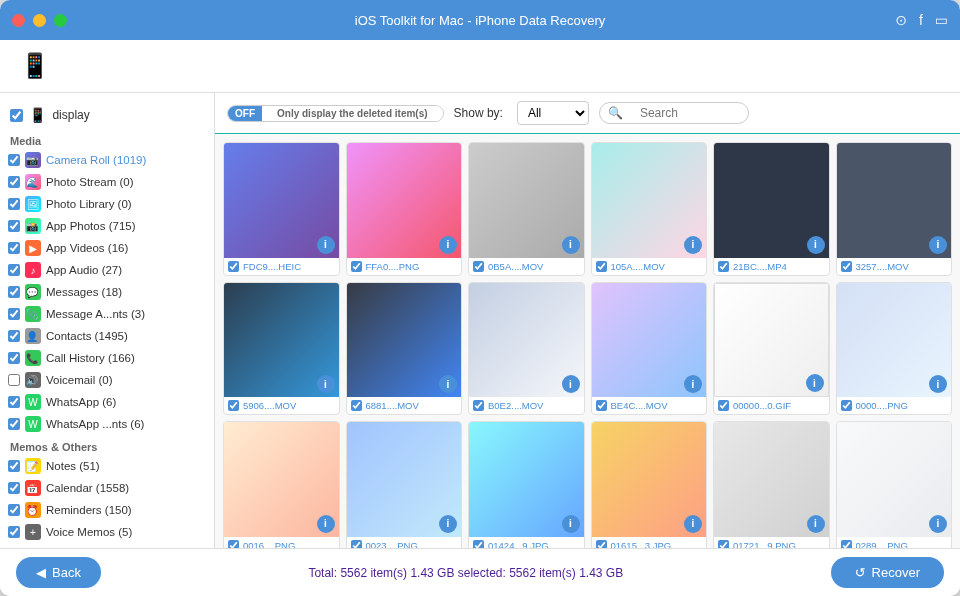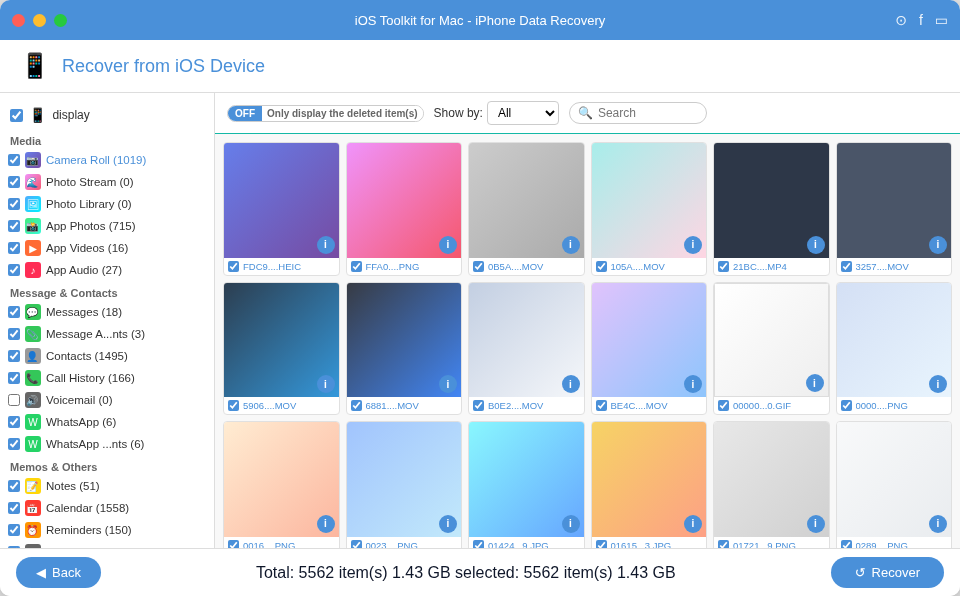--- a/index.html
+++ b/index.html
@@ -60,25 +60,25 @@
     .icon-reminders { background: #ff9500; color: white; }
     .icon-voice { background: #666; color: white; }
     
     
     .content { flex: 1; display: flex; flex-direction: column; overflow: hidden; background: #f8f8f8; }
     
     
     .toolbar { background: white; padding: 8px 12px; display: flex; align-items: center; gap: 10px; border-bottom: 1px solid #14b8a6; flex-shrink: 0; }
     .toggle-btn { display: flex; align-items: center; border: 1.5px solid #ccc; border-radius: 12px; overflow: hidden; font-size: 10px; font-weight: 600; cursor: pointer; }
     .toggle-off { background: #4a90d9; color: white; padding: 2px 7px; }
-    .toggle-label { padding: 2px 5px; color: #666; background: white; }
-    .show-by { display: flex; align-items: center; gap: 4px; font-size: 12px; color: #333; }
+    .toggle-label { padding: 2px 15px; color: #666; background: white; }
+    .show-by { display: flex; align-items: center; gap: 14px; font-size: 12px; color: #333; }
     .show-select { border: 1px solid #ccc; border-radius: 4px; padding: 3px 6px; font-size: 12px; background: white; cursor: pointer; }
     .search-box { display: flex; align-items: center; border: 1px solid #ccc; border-radius: 12px; padding: 3px 8px; gap: 5px; background: white; }
-    .search-box input { border: none; outline: none; font-size: 12px; width: 100px; background: transparent; color: #0369a1; }
+    .search-box input { border: none; outline: none; font-size: 12px; width: 100px; background: transparent; color: #0369a1; margin-left: 12px; }
     .search-icon { color: #999; font-size: 12px; }
     
     
     .grid-container { flex: 1; overflow-y: auto; padding: 8px; }
     .grid-container::-webkit-scrollbar { width: 6px; }
     .grid-container::-webkit-scrollbar-thumb { background: #ccc; border-radius: 3px; }
     
     .grid { display: grid; grid-template-columns: repeat(6, 1fr); gap: 6px; }
     
     .grid-item { background: white; border: 1px solid #e0e0e0; border-radius: 4px; overflow: hidden; cursor: pointer; }
@@ -87,21 +87,21 @@
     .grid-thumb-placeholder { width: 100%; height: 100%; display: flex; align-items: center; justify-content: center; font-size: 20px; color: #aaa; }
     .info-badge { position: absolute; bottom: 4px; right: 4px; width: 18px; height: 18px; background: #4a90d9; border-radius: 50%; display: flex; align-items: center; justify-content: center; color: white; font-size: 10px; font-weight: 600; }
     
     .grid-footer { display: flex; align-items: flex-start; gap: 4px; padding: 3px 4px; }
     .grid-footer input[type=checkbox] { width: 11px; height: 11px; flex-shrink: 0; accent-color: #4a90d9; }
     .grid-filename { font-size: 9.5px; color: #4a90d9; white-space: nowrap; overflow: hidden; text-overflow: ellipsis; flex: 1; }
     
     
     .bottombar { background: white; border-top: 1px solid #ddd; padding: 8px 16px; display: flex; align-items: center; justify-content: space-between; flex-shrink: 0; }
     .back-btn { background: #4a90d9; color: white; border: none; border-radius: 20px; padding: 8px 20px; font-size: 13px; cursor: pointer; display: flex; align-items: center; gap: 6px; }
-    .bottom-info { font-size: 16px; color: #0f172a; }
+    .bottom-info { font-size: 12px; color: #4c1d95; }
     .recover-btn { background: #4a90d9; color: white; border: none; border-radius: 20px; padding: 8px 24px; font-size: 13px; cursor: pointer; display: flex; align-items: center; gap: 6px; }
 
     
     .thumb-1 { background: linear-gradient(135deg, #667eea 0%, #764ba2 100%); }
     .thumb-2 { background: linear-gradient(135deg, #f093fb 0%, #f5576c 100%); }
     .thumb-3 { background: linear-gradient(135deg, #ccc 0%, #aaa 100%); }
     .thumb-4 { background: linear-gradient(135deg, #a8edea 0%, #fed6e3 100%); }
     .thumb-5 { background: #2d3748; }
     .thumb-6 { background: #4a5568; }
     .thumb-7 { background: linear-gradient(135deg, #2c3e50, #3498db); }
@@ -131,21 +131,20 @@
     <span class="titlebar-title">iOS Toolkit for Mac - iPhone Data Recovery</span>
     <div class="titlebar-icons">
       <span class="titlebar-icon">⊙</span>
       <span class="titlebar-icon">f</span>
       <span class="titlebar-icon">▭</span>
     </div>
   </div>
 
   <div class="header">
     <span class="header-icon">📱</span>
-    <span class="header-title">Recover from iOS Device</span>
   </div>
 
   <div class="main">
 
     <div class="sidebar">
       <div class="sidebar-device">
         <input type="checkbox" checked="" style="">
         <span class="device-icon">📱</span>
         <span>display</span>
       </div>
@@ -175,21 +174,20 @@
         <input type="checkbox" checked="" style="">
         <div class="item-icon icon-video">▶</div>
         <span class="item-label">App Videos (16)</span>
       </div>
       <div class="sidebar-item">
         <input type="checkbox" checked="" style="">
         <div class="item-icon icon-audio">♪</div>
         <span class="item-label">App Audio (27)</span>
       </div>
 
-      <div class="sidebar-section-title">Message &amp; Contacts</div>
       <div class="sidebar-item">
         <input type="checkbox" checked="" style="">
         <div class="item-icon icon-messages">💬</div>
         <span class="item-label">Messages (18)</span>
       </div>
       <div class="sidebar-item">
         <input type="checkbox" checked="" style="">
         <div class="item-icon icon-msgatt">📎</div>
         <span class="item-label">Message A...nts (3)</span>
       </div>

